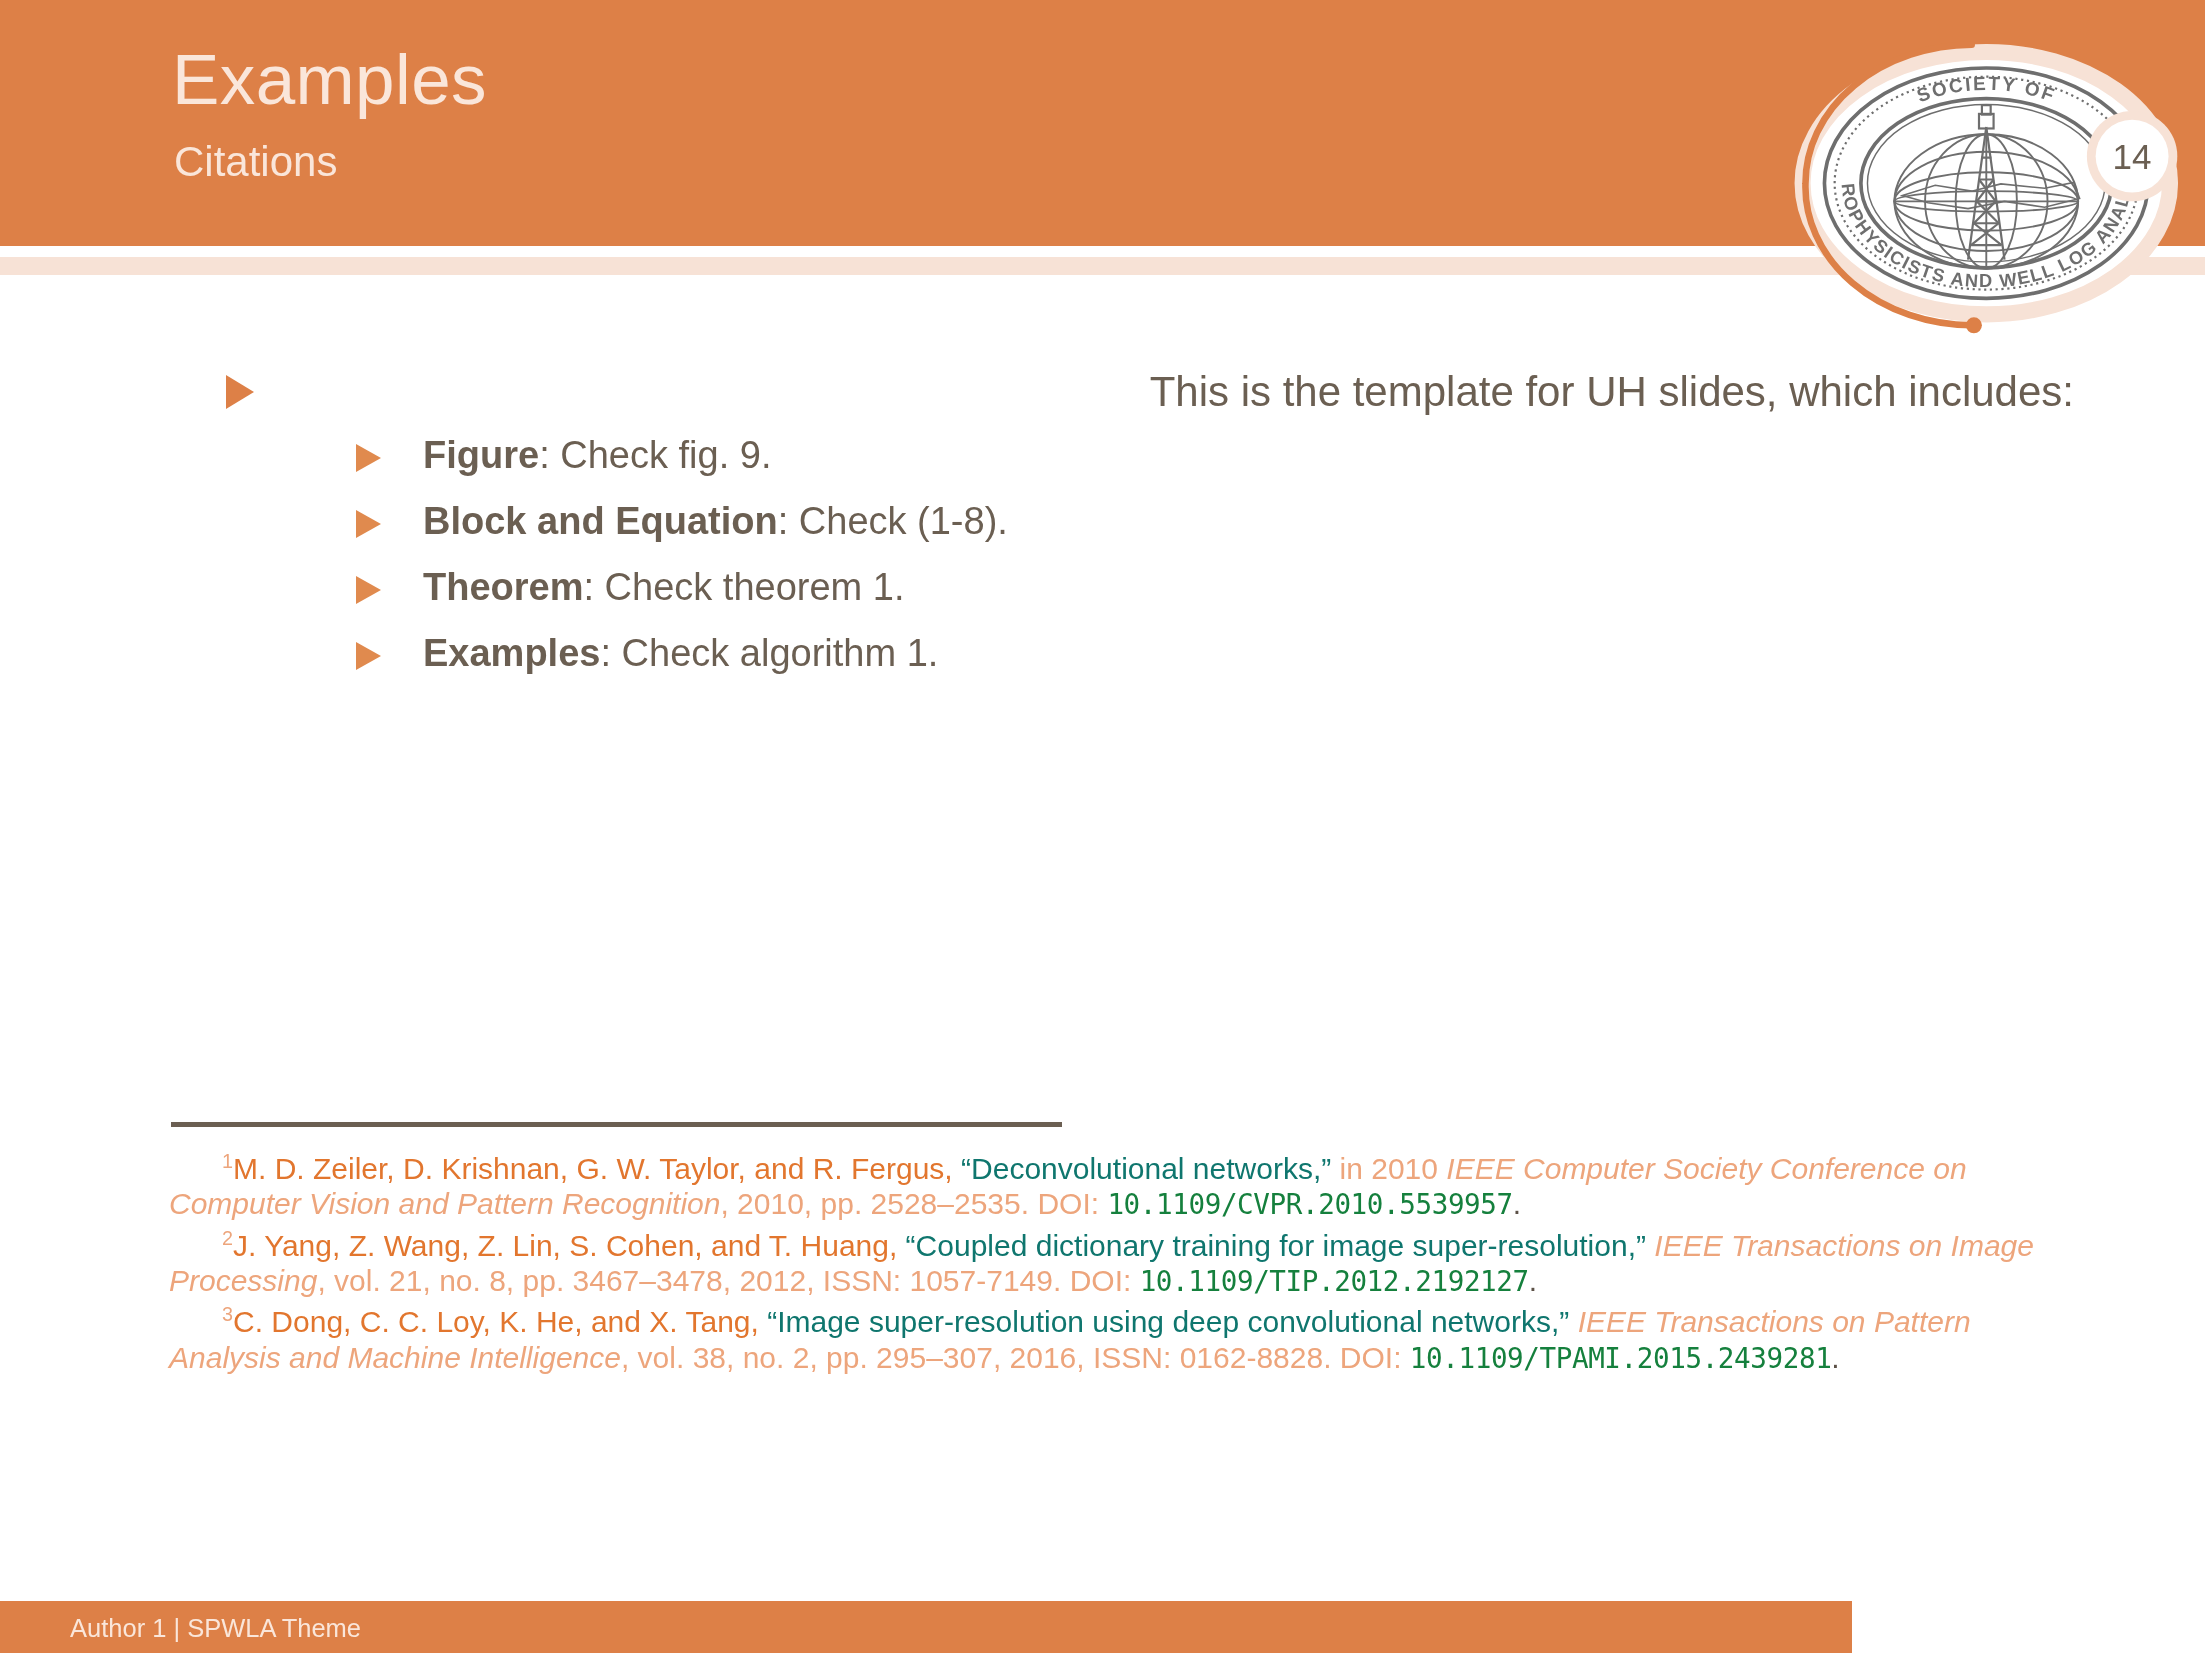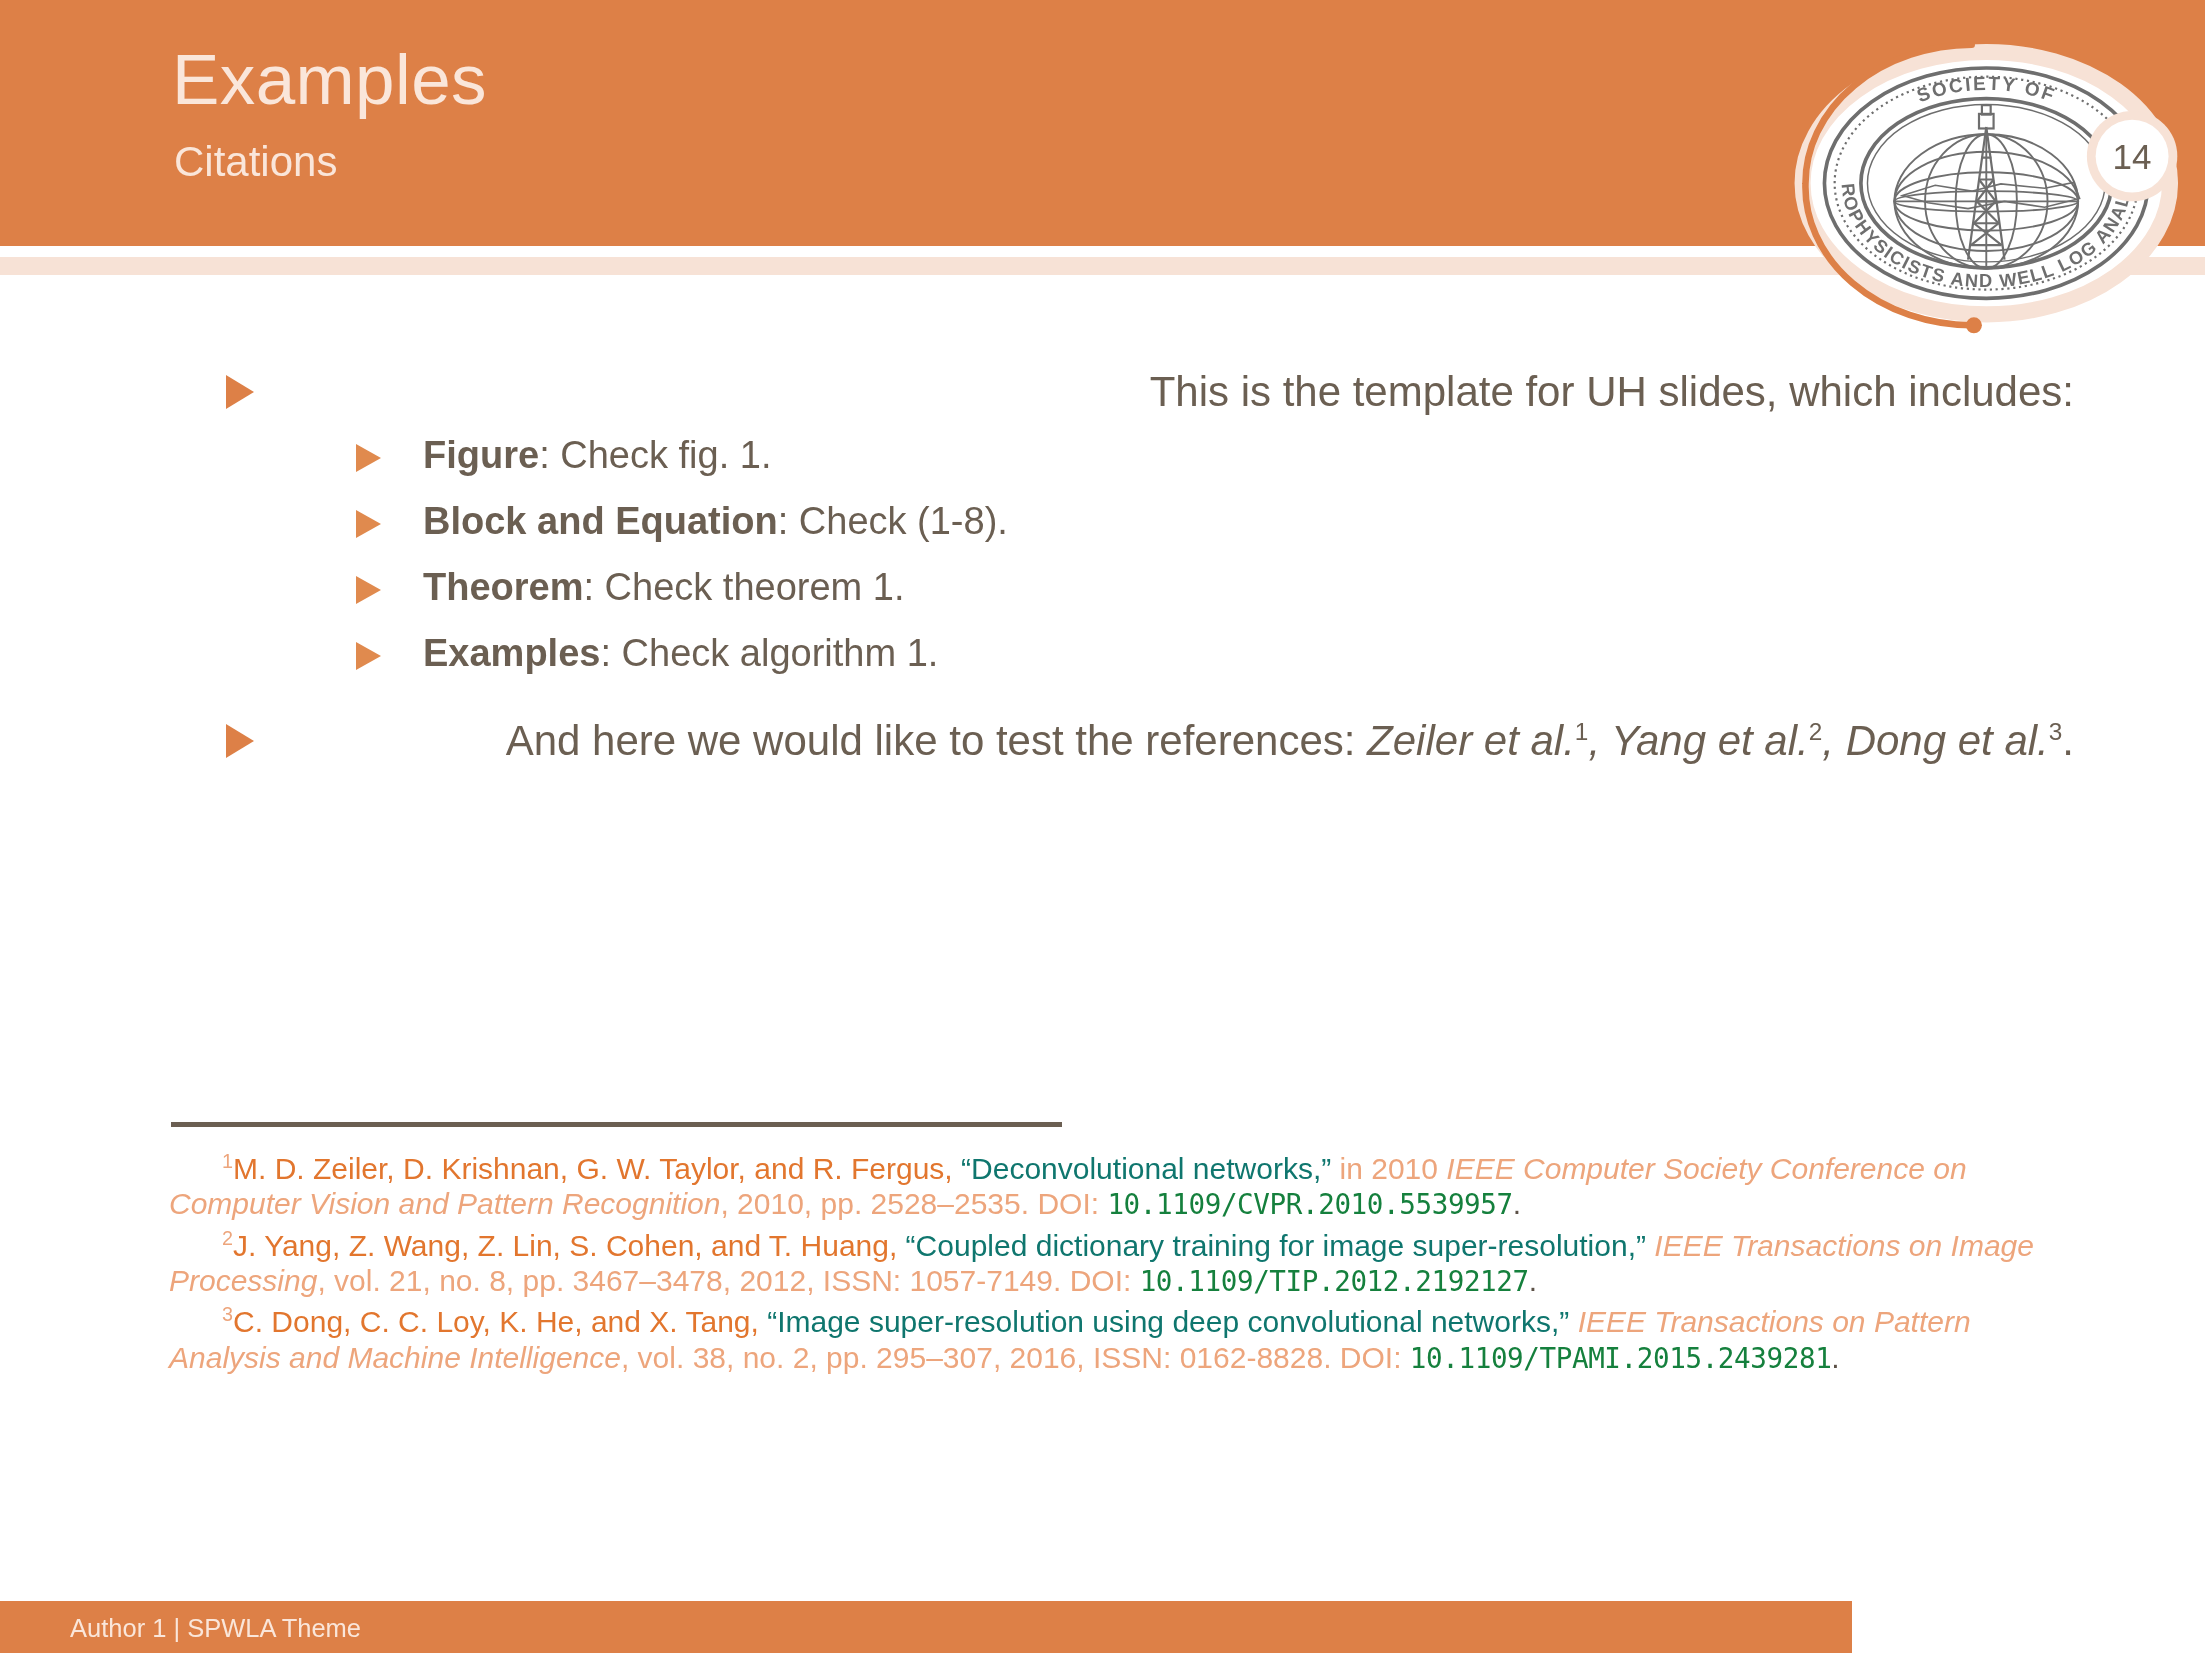--- a/index.html
+++ b/index.html
@@ -245,39 +245,36 @@
 <div class="content">
 
   <div class="lvl1">
     <span class="marker"></span>
     <span>This is the template for UH slides, which includes:</span>
   </div>
 
   <div class="lvl2-group">
     <div class="lvl2">
       <span class="marker"></span>
-      <b>Figure</b><span>: Check fig. 1.</span>
+      <b>Figure</b><span>: Check fig. 9.</span>
     </div>
     <div class="lvl2">
       <span class="marker"></span>
       <b>Block and Equation</b><span>: Check (1-8).</span>
     </div>
     <div class="lvl2">
       <span class="marker"></span>
       <b>Theorem</b><span>: Check theorem 1.</span>
     </div>
     <div class="lvl2">
       <span class="marker"></span>
       <b>Examples</b><span>: Check algorithm 1.</span>
     </div>
   </div>
 
-  <div class="lvl1 bullet2-wrap">
-    <span class="marker"></span><span>And here we would like to test the references: </span><span class="it">Zeiler et al.</span><sup class="fn">1</sup><span class="it">, </span><span class="it">Yang et al.</span><sup class="fn">2</sup><span class="it">, </span><span class="it">Dong et al.</span><sup class="fn">3</sup><span>.</span>
-  </div>
 
 </div>
 
 <div class="fn-rule"></div>
 
 <div class="footnotes">
 
   <div class="fn-item"><span class="fn-num">1</span><span class="fn-auth">M. D. Zeiler, D. Krishnan, G. W. Taylor, and R. Fergus,</span><span class="fn-title"> “Deconvolutional networks,”</span><span class="fn-plain"> in 2010 </span><span class="fn-jrnl">IEEE Computer Society Conference on Computer Vision and Pattern Recognition</span><span class="fn-plain">, 2010, pp. 2528–2535. DOI: </span><span class="fn-doi">10.1109/CVPR.2010.5539957</span><span class="fn-dot">.</span>
   </div>
 

